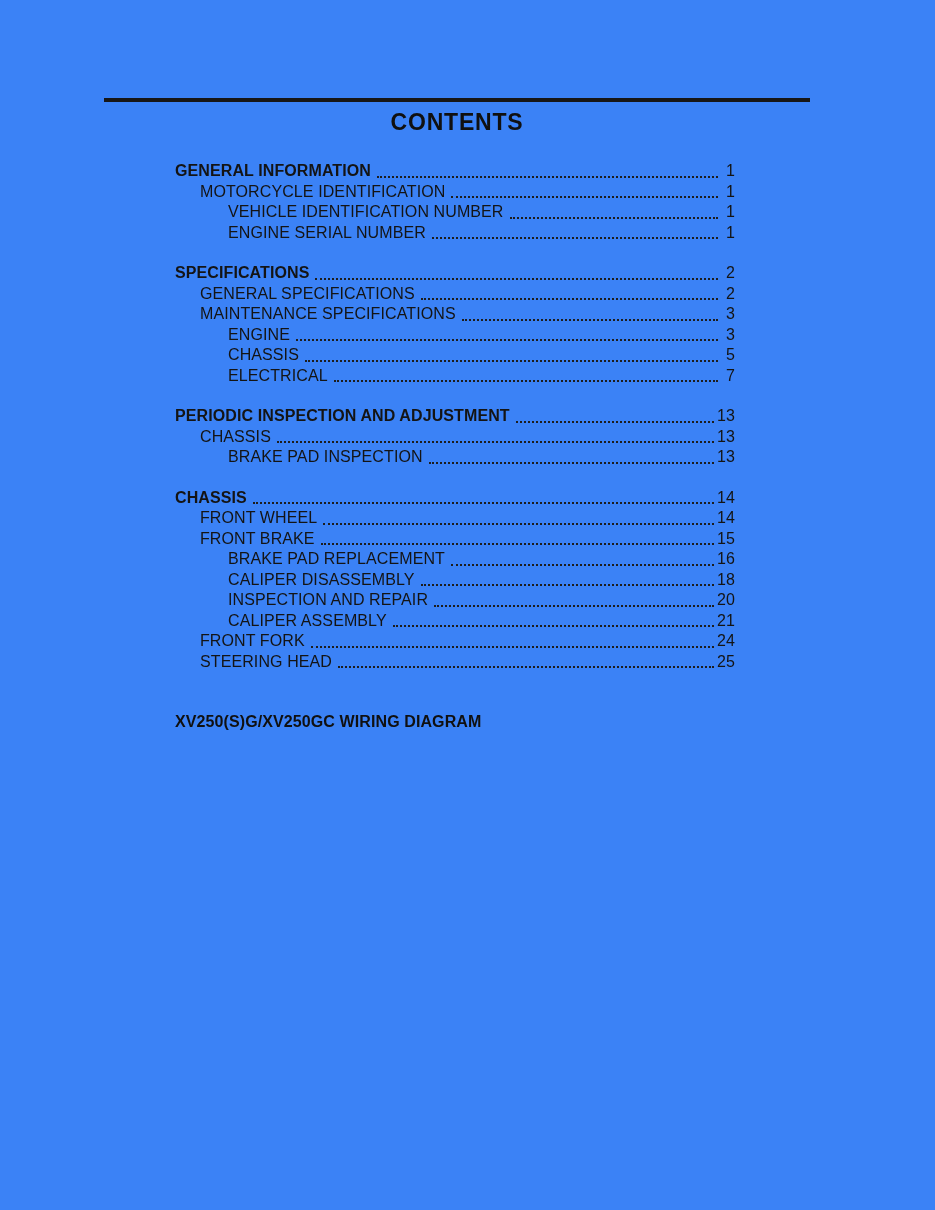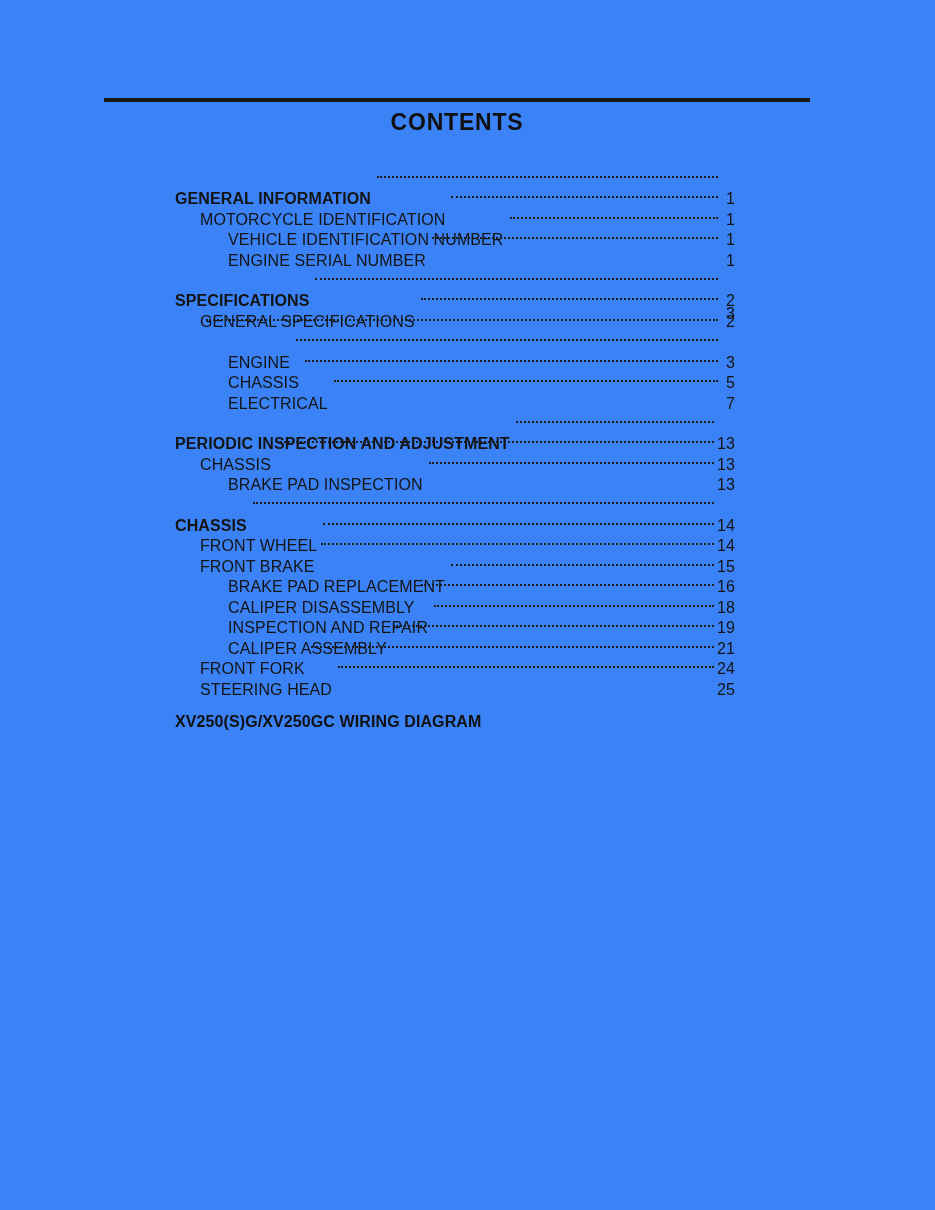--- a/index.html
+++ b/index.html
@@ -48,21 +48,21 @@
     align-items: baseline;
     height: 20.5px;
     line-height: 20.5px;
     font-size: 16px;
     letter-spacing: 0.1px;
     white-space: nowrap;
   }
   .toc-row.bold .toc-label { font-weight: bold; }
   .toc-row.level-1 { padding-left: 25px; }
   .toc-row.level-2 { padding-left: 53px; }
-  .toc-label { flex: 0 0 auto; margin-top: 28px; }
+  .toc-label { flex: 0 0 auto; }
   .toc-leader {
     flex: 1 1 auto;
     align-self: flex-end;
     margin: 0 3px 4px 6px;
     border-bottom: 2px dotted #1d1d1d;
     min-width: 12px;
   }
   .toc-page {
     flex: 0 0 auto;
     text-align: right;
@@ -112,20 +112,21 @@
           <span class="toc-label">SPECIFICATIONS</span>
           <span class="toc-leader"></span>
           <span class="toc-page">2</span>
         </div>
         <div class="toc-row level-1">
           <span class="toc-label">GENERAL SPECIFICATIONS</span>
           <span class="toc-leader"></span>
           <span class="toc-page">2</span>
         </div>
         <div class="toc-row level-1">
+          <span class="toc-label">MAINTENANCE SPECIFICATIONS</span>
           <span class="toc-leader"></span>
           <span class="toc-page">3</span>
         </div>
         <div class="toc-row level-2">
           <span class="toc-label">ENGINE</span>
           <span class="toc-leader"></span>
           <span class="toc-page">3</span>
         </div>
         <div class="toc-row level-2">
           <span class="toc-label">CHASSIS</span>
@@ -177,21 +178,21 @@
           <span class="toc-page">16</span>
         </div>
         <div class="toc-row level-2">
           <span class="toc-label">CALIPER DISASSEMBLY</span>
           <span class="toc-leader"></span>
           <span class="toc-page">18</span>
         </div>
         <div class="toc-row level-2">
           <span class="toc-label">INSPECTION AND REPAIR</span>
           <span class="toc-leader"></span>
-          <span class="toc-page">19</span>
+          <span class="toc-page">20</span>
         </div>
         <div class="toc-row level-2">
           <span class="toc-label">CALIPER ASSEMBLY</span>
           <span class="toc-leader"></span>
           <span class="toc-page">21</span>
         </div>
         <div class="toc-row level-1">
           <span class="toc-label">FRONT FORK</span>
           <span class="toc-leader"></span>
           <span class="toc-page">24</span>

